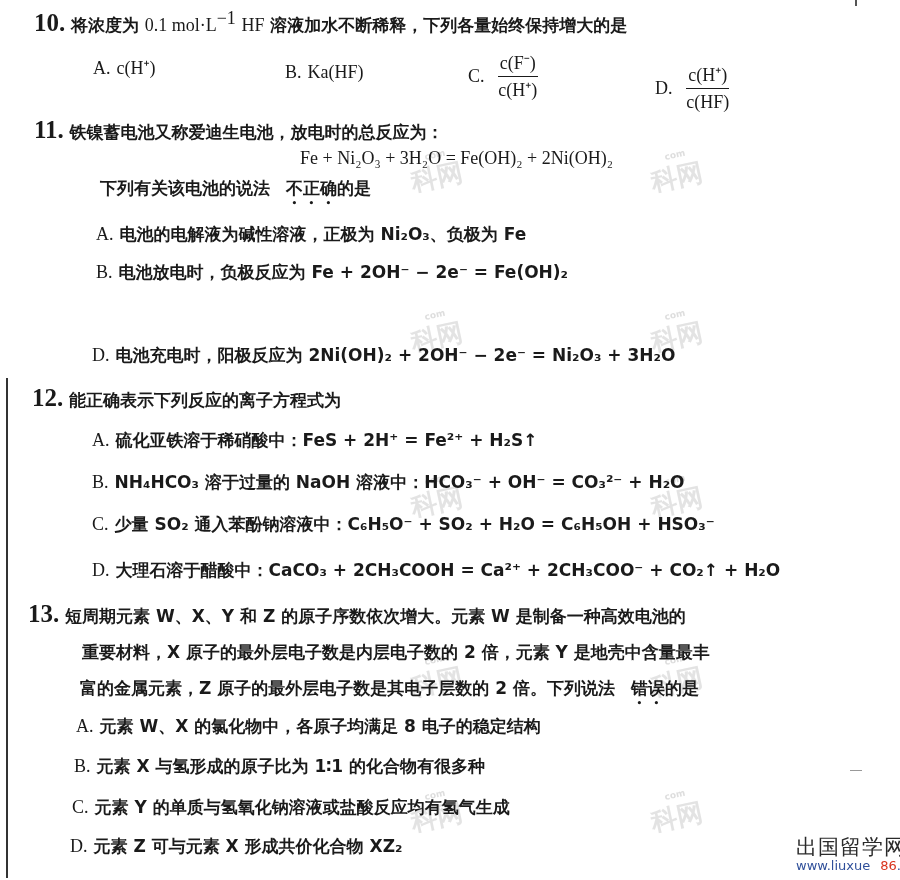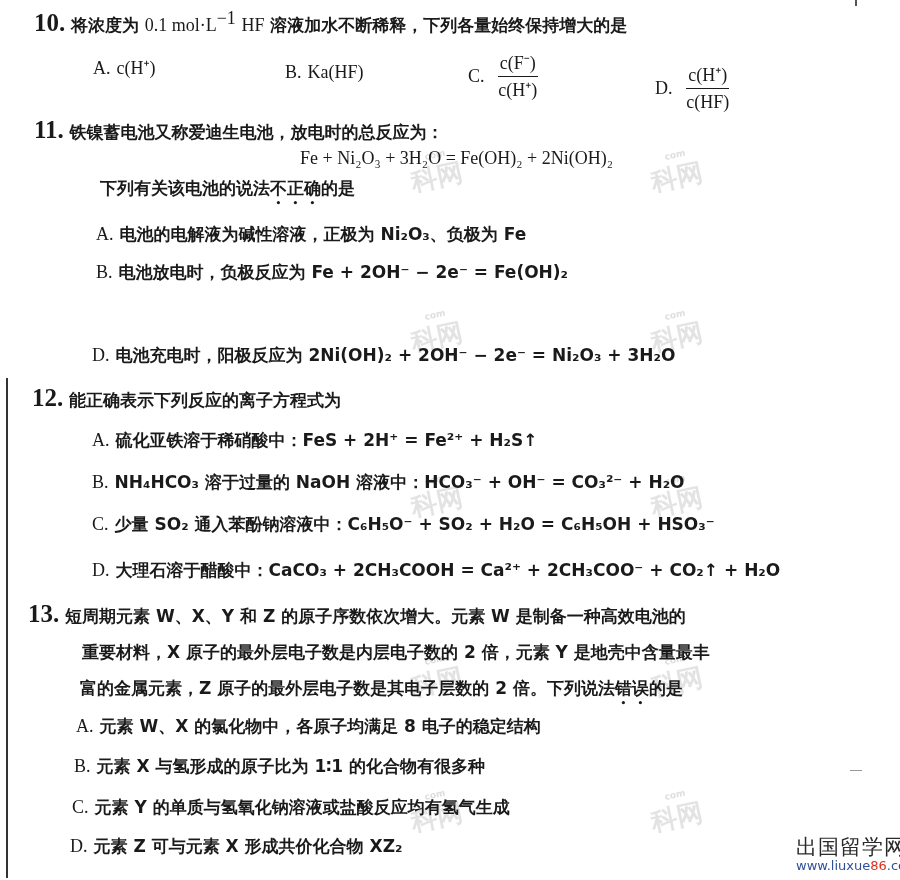--- a/index.html
+++ b/index.html
@@ -11,30 +11,30 @@
   }
   .page { position: absolute; left: 0; top: 0; width: 900px; height: 880px; }
   .line { position: absolute; white-space: nowrap; font-size: 18px; line-height: 24px; }
   .qnum { font-weight: bold; font-family: "Liberation Serif", serif; font-size: 25px; }
   .cn { font-family: "DejaVu Sans", "Liberation Sans", sans-serif; font-weight: bold; font-size: 17px; }
   .opt-label { font-family: "Liberation Serif", serif; font-size: 18px; margin-right: 6px; }
   .eq { font-family: "Liberation Serif", serif; font-size: 18px; }
   .frac { display: inline-flex; flex-direction: column; align-items: center; vertical-align: middle; font-family: "Liberation Serif", serif; font-size: 18px; line-height: 22px; }
   .frac .num { border-bottom: 1.5px solid #1a1a1a; padding: 0 2px 2px; }
   .frac .den { padding: 2px 2px 0; }
-  .dot-emph { text-emphasis: dot; text-emphasis-position: under; -webkit-text-emphasis: dot; -webkit-text-emphasis-position: under; }
+  .dot-emph { text-emphasis: dot; text-emphasis-position: under; margin-left: 16px; -webkit-text-emphasis: dot; -webkit-text-emphasis-position: under; }
   .left-rule { position: absolute; left: 6px; top: 378px; width: 1.5px; height: 500px; background: #333; }
   .top-mark { position: absolute; left: 855px; top: 0; width: 2px; height: 6px; background: #555; }
   .side-mark { position: absolute; left: 850px; top: 770px; width: 12px; height: 1px; background: #999; }
   .wm { position: absolute; color: #d8d8d8; font-family: "DejaVu Sans", sans-serif; font-weight: bold; font-size: 26px; transform: rotate(-12deg); opacity: 0.7; }
   .wm small { display:block; font-size: 9px; color:#d0d0d0; margin-left: 18px; }
   .logo { position: absolute; left: 796px; top: 836px; text-align: left; }
   .logo-cn { font-family: "DejaVu Sans", sans-serif; font-size: 21px; color: #2a2a2a; letter-spacing: 1px; line-height: 22px; }
   .logo-url { font-family: "DejaVu Sans", sans-serif; font-size: 13px; color: #2f4f9a; line-height: 16px; }
-  .logo-url .hl { color: #d9331c; }
+  .logo-url .hl { color: #d9331c; margin-left: 10px; }
   sub, sup { font-size: 11px; }
 </style>
 </head>
 <body>
 
 <div class="page">
 
   <div class="wm" style="left:410px;top:150px"><small>com</small><span>科网</span></div>
   <div class="wm" style="left:650px;top:150px"><small>com</small><span>科网</span></div>
   <div class="wm" style="left:410px;top:310px"><small>com</small><span>科网</span></div>

